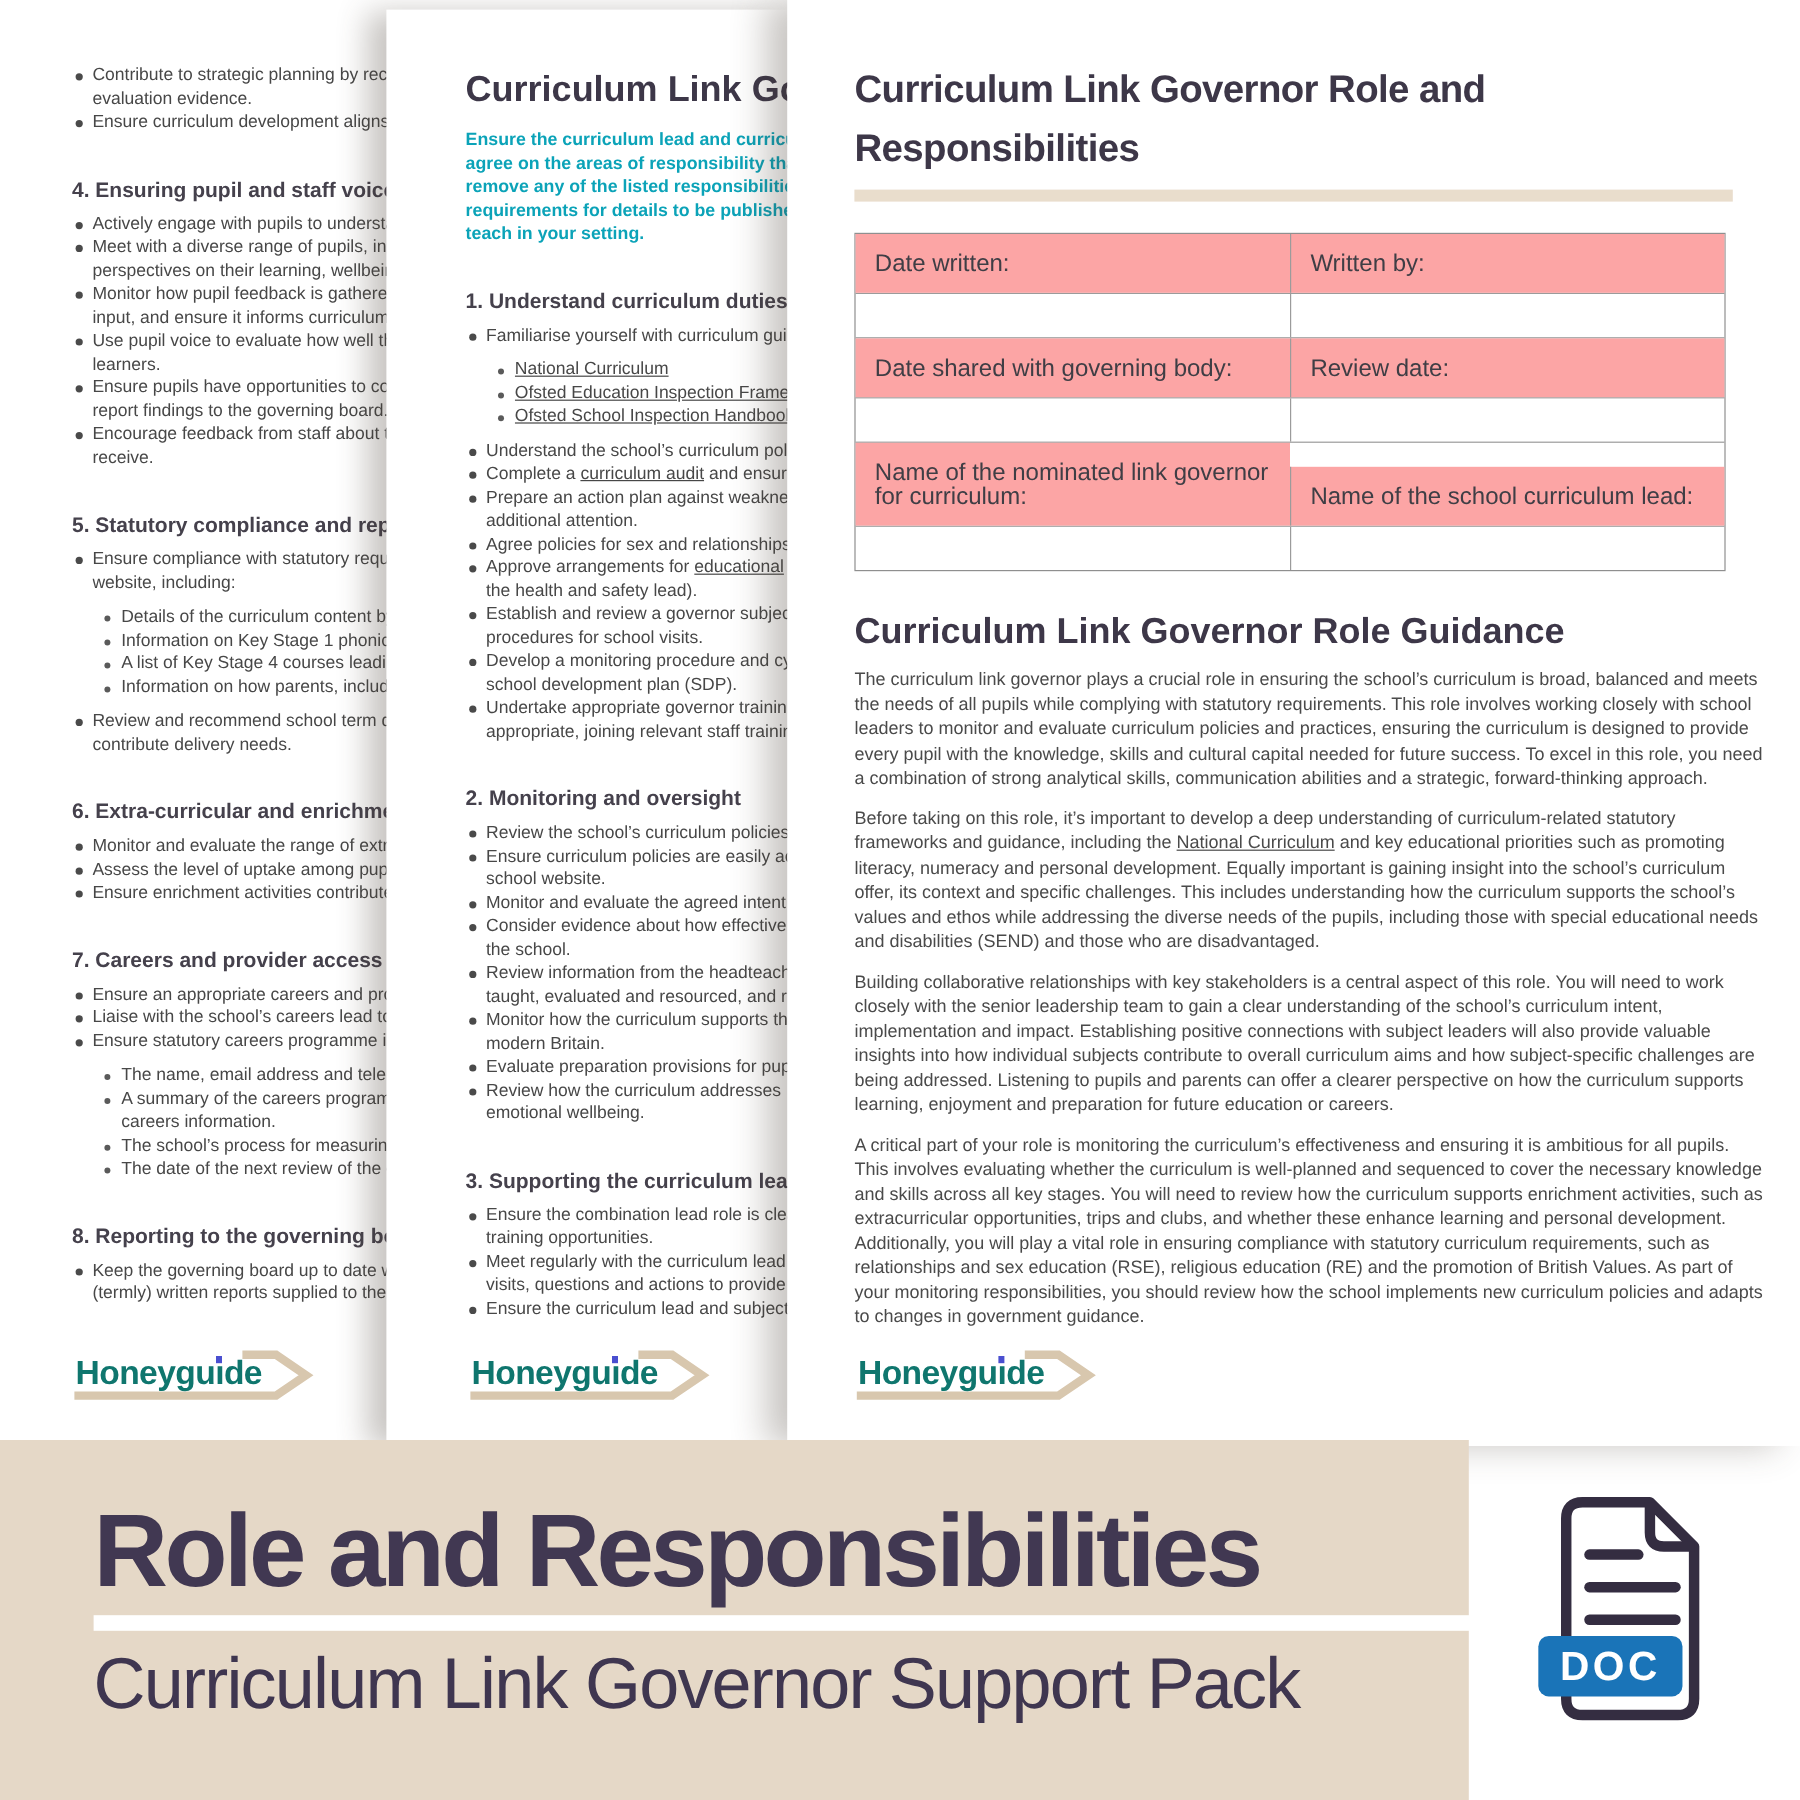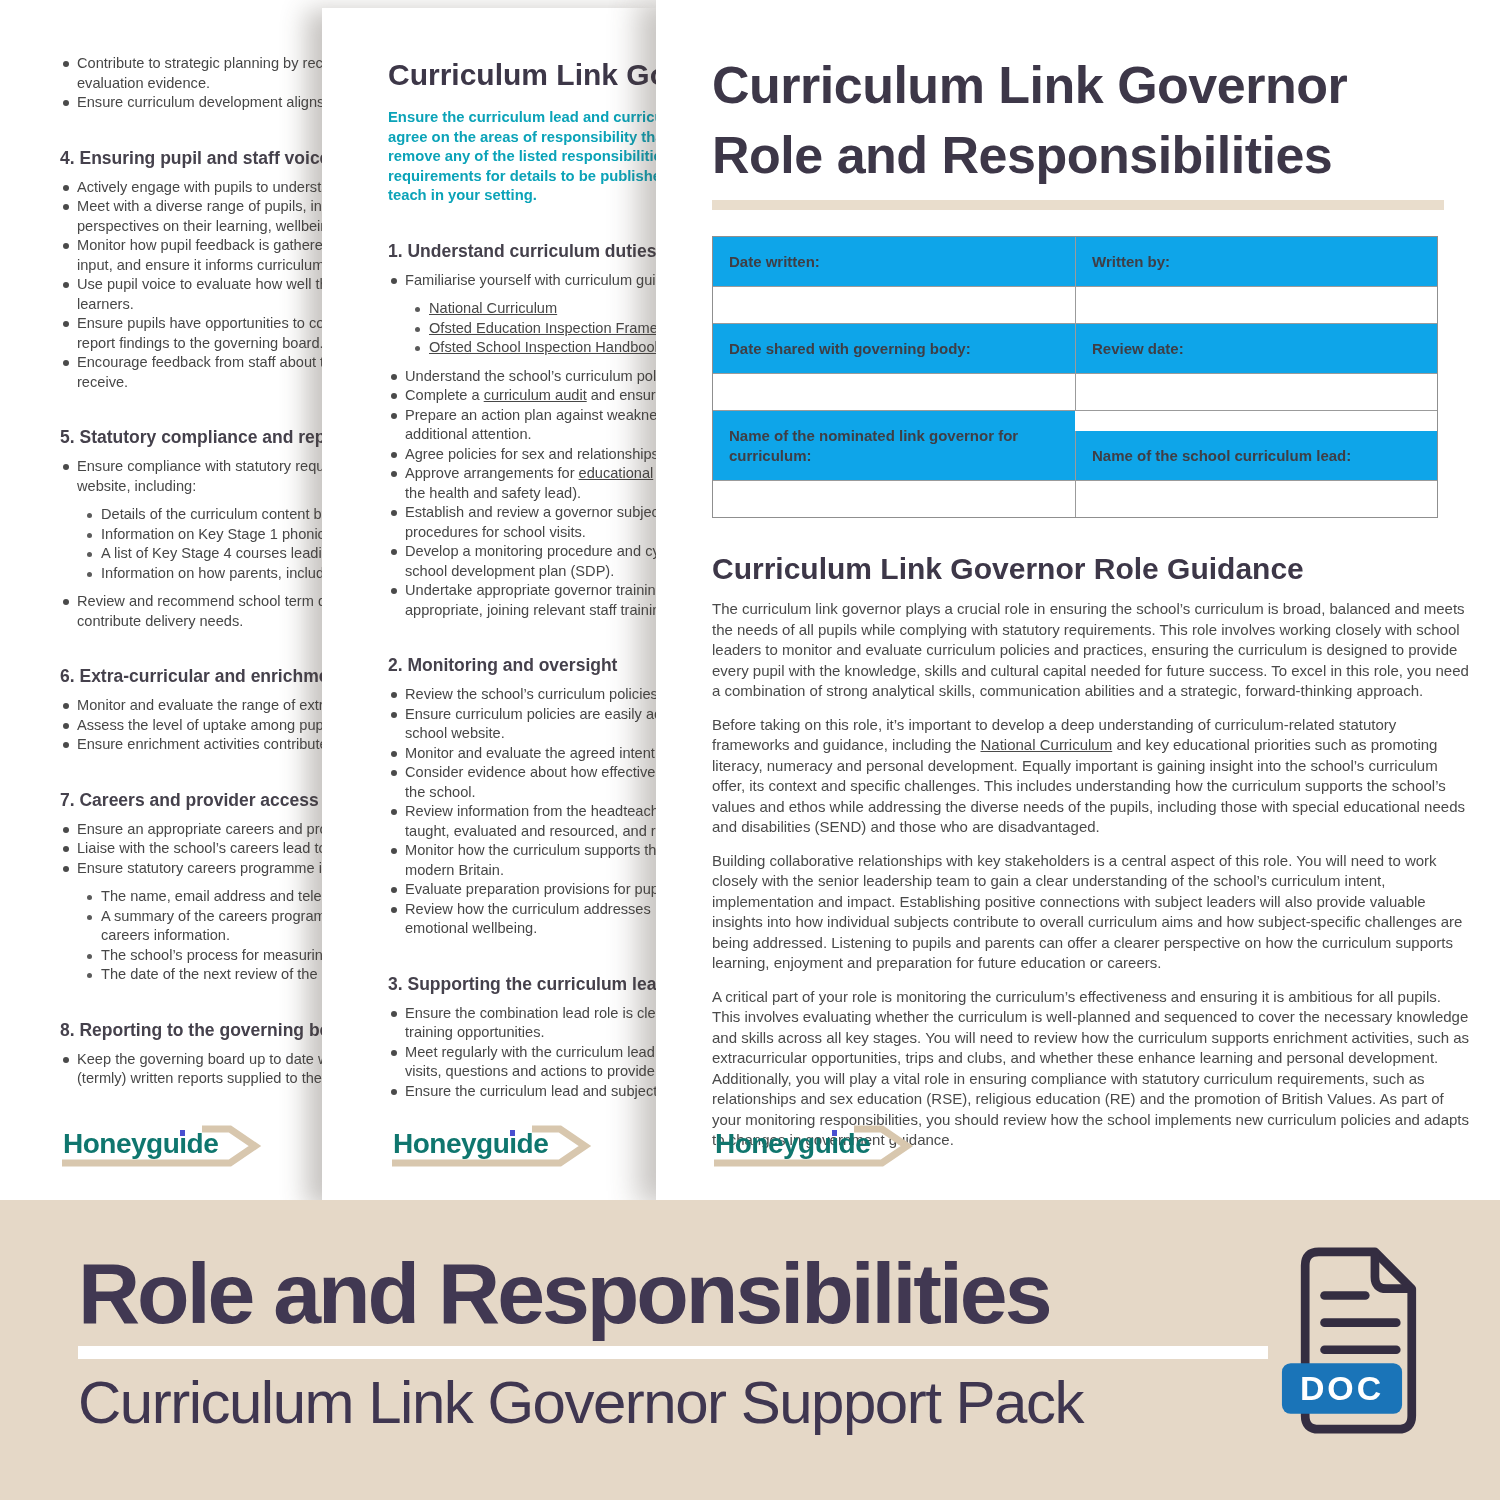--- a/index.html
+++ b/index.html
@@ -31,45 +31,45 @@
   .it-b::before { content:""; position:absolute; left:3px; top:7px; width:6px; height:6px;
                   border-radius:50%; background:#4a4a4a; }
   .it-sb, .it-lsb { position:relative; padding-left:41px; }
   .it-sb::before, .it-lsb::before { content:""; position:absolute; left:27px; top:8px;
                   width:5px; height:5px; border-radius:50%; background:#5a5a5a; }
   .it-b + .it-sb, .it-b + .it-lsb { margin-top:9px; }
   .it-sb + .it-b, .it-lsb + .it-b { margin-top:9px; }
   .u { text-decoration:underline; }
 
   
-  .rp-title { font-size:52px; font-weight:bold; color:#3d3748; line-height:70px; letter-spacing:-.5px; }
+  .rp-title { font-size:32px; font-weight:bold; color:#3d3748; line-height:49px; letter-spacing:-.5px; }
   .rp-rule  { width:732px; height:10px; background:#e9ddcc; margin-top:10px; }
   .rp-table { width:726px; margin-top:26px; border:1.5px solid #8f8f8f; }
   .trow { display:flex; }
   .trow + .trow { border-top:1px solid #9b9b9b;align-items:flex-end; }
   .tcell { width:50%; padding:15px 16px 14px; }
   .tcell + .tcell { border-left:1px solid #9b9b9b; }
-  .trow.label .tcell { background:#0ea5e9; font-weight:bold; font-size:15px; color:#3f3e45; line-height:20px; }
+  .trow.label .tcell { background:#fca5a5; font-weight:normal; font-size:20px; color:#3f3e45; line-height:20px; }
   .trow.empty .tcell { height:36px; padding:0; }
   .rp-h2 { margin-top:34px; font-size:30px; font-weight:bold; color:#3d3748; }
   .rp-paras p { margin-top:13px; font-size:15px; line-height:20.5px; color:#4a4a4a; }
 
   
   .logo { position:absolute; bottom:36px; width:212px; height:46px; }
   .page-left  .logo { left:58px; }
   .page-mid   .logo { left:66px; }
   .page-right .logo { left:54px; }
   .logo svg.arrow { position:absolute; left:0; top:0; }
   .logo-text { position:absolute; left:5px; top:5px; font-size:28px; font-weight:bold;
                color:#0f766e; letter-spacing:-.5px; }
   .tittle { position:relative; }
   .tittle::before { content:""; position:absolute; left:1px; top:2px; width:5px; height:6px; background:#4a4fd0; }
 
   
-  .banner { position:absolute; left:0; top:1200px; width:1500px; height:300px;
+  .banner { position:absolute; left:0; top:1200px; width:1224px; height:300px;
             background:#e5d8c7; z-index:10; }
   .banner-title { position:absolute; left:78px; top:44px; font-size:86px; font-weight:bold;
                   color:#413852; letter-spacing:-3px; white-space:nowrap; }
   .banner-bar { position:absolute; left:78px; top:146px; width:1190px; height:13px; background:#ffffff; }
   .banner-subtitle { position:absolute; left:78px; top:168px; font-size:60px; font-weight:normal;
                   color:#3f3650; letter-spacing:-1.5px; white-space:nowrap; }
   .doc-icon { position:absolute; left:1280px; top:42px; }
 </style>
 </head>
 <body>

